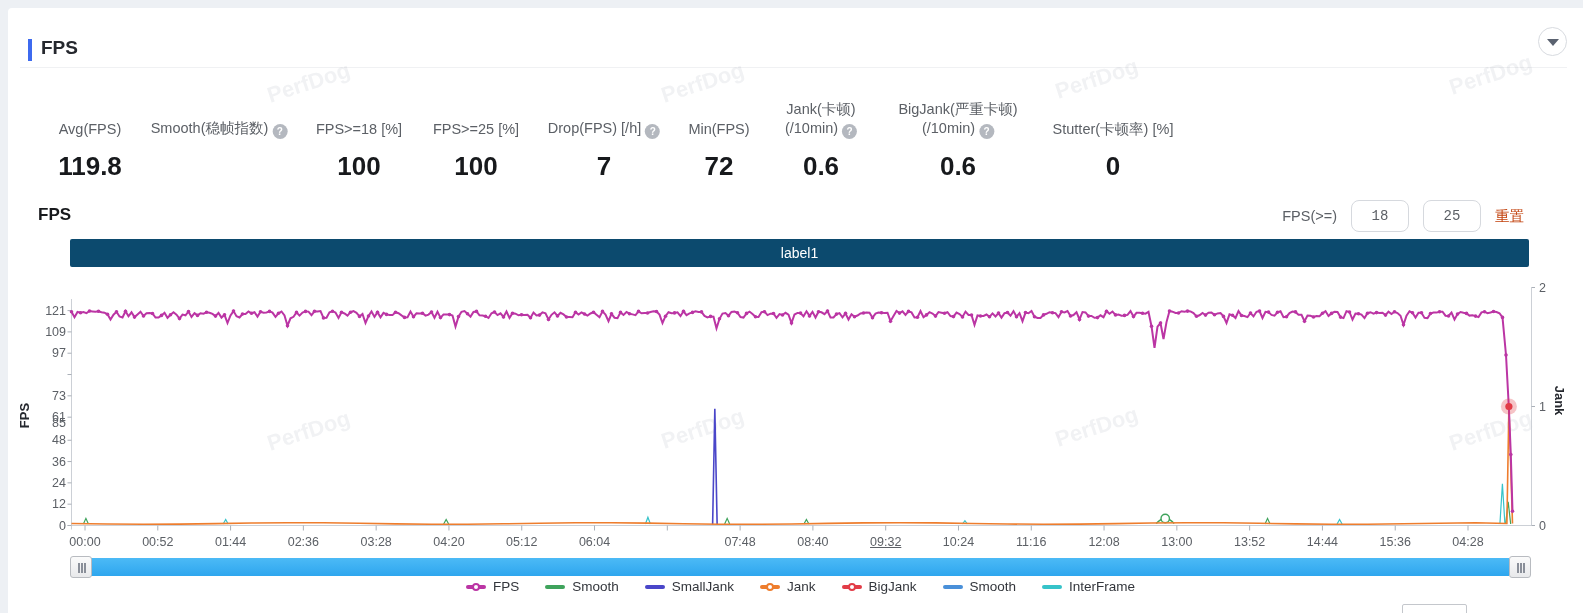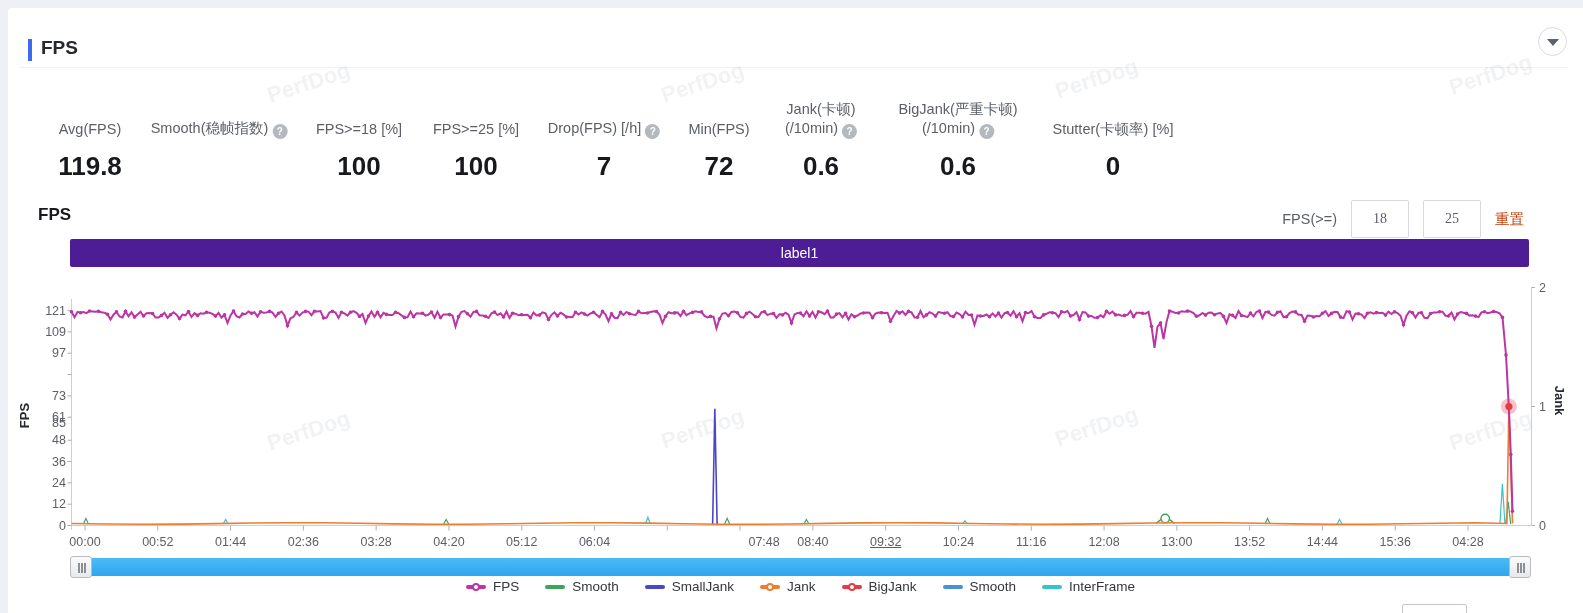--- a/index.html
+++ b/index.html
@@ -27,22 +27,22 @@
     font-size:14.5px; color:#5c6066; line-height:19px; }
   .stat .value { margin-top:12px; font-size:26px; font-weight:bold; color:#17191c; }
   .help { display:inline-block; width:15px; height:15px; border-radius:50%; background:#b4b8bf;
     color:#fff; font-size:10px; font-weight:bold; line-height:15px; text-align:center;
     vertical-align:-2px; margin-left:4px; cursor:pointer; }
 
   
   #chart-title { position:absolute; left:30px; top:197px; font-size:17px; font-weight:bold; color:#17191c; }
   #controls { position:absolute; top:192px; right:59px; display:flex; align-items:center; gap:14px; }
   #controls .ctl-label { font-size:14.5px; color:#5c6066; }
-  #controls input { width:58px; height:38px; border:1px solid #d6d9de; border-radius:2px;
-    text-align:center; font-size:14px; color:#5c6066; font-family:Liberation Serif, serif; }
+  #controls input { width:58px; height:32px; border:1px solid #d6d9de; border-radius:8px;
+    text-align:center; font-size:14px; color:#5c6066; font-family:Liberation Mono, monospace; }
   #reset-link { font-size:14.5px; color:#c2410c; text-decoration:none; cursor:pointer; }
 
   
   #banner { position:absolute; left:62px; top:231px; width:1459px; height:28px; background:#ec5a6b;
     border-radius:2px; color:#fff; font-size:14px; text-align:center; line-height:28px; }
 
   
   #plot-svg { position:absolute; left:59px; top:279px; }
   .axis-name { position:absolute; font-size:13px; font-weight:bold; color:#25282e; }
   .tick-label { position:absolute; font-size:12.5px; color:#5c6066; }
@@ -153,21 +153,21 @@
   </div>
 
   <div id="chart-title">FPS</div>
   <div id="controls">
     <span class="ctl-label">FPS(&gt;=)</span>
     <input id="thr1" value="18" style="">
     <input id="thr2" value="25" style="">
     <a id="reset-link">重置</a>
   </div>
 
-  <div id="banner" style="background: #4c1d95;">label1</div>
+  <div id="banner" style="background: #0c4a6e;">label1</div>
 
   <div id="chart-area">
       <svg width="1468" height="248" viewBox="0 0 1468 248" id="plot-svg">
         <line x1="4.5" y1="12" x2="4.5" y2="242.5" stroke="#ccd0d6" stroke-width="1"></line>
         <line x1="1464.5" y1="0.5" x2="1464.5" y2="238.5" stroke="#ccd0d6" stroke-width="1"></line>
         <line x1="0.5" y1="238.5" x2="1464.5" y2="238.5" stroke="#ccd0d6" stroke-width="1"></line>
         <line x1="0.5" y1="23.589552238805965" x2="4.5" y2="23.589552238805965" stroke="#aab0b8" stroke-width="1"></line>
         <line x1="0.5" y1="44.902985074626855" x2="4.5" y2="44.902985074626855" stroke="#aab0b8" stroke-width="1"></line>
         <line x1="0.5" y1="66.21641791044777" x2="4.5" y2="66.21641791044777" stroke="#aab0b8" stroke-width="1"></line>
         <line x1="0.5" y1="87.52985074626864" x2="4.5" y2="87.52985074626864" stroke="#aab0b8" stroke-width="1"></line>
@@ -400,21 +400,21 @@
       <div class="tick-label " style="left: 1531px; top: 510.5px;">0</div>
       <div class="tick-label x-lab" style="left: 77px; top: 526.5px;">00:00</div>
       <div class="tick-label x-lab" style="left: 149.79px; top: 526.5px;">00:52</div>
       <div class="tick-label x-lab" style="left: 222.58px; top: 526.5px;">01:44</div>
       <div class="tick-label x-lab" style="left: 295.37px; top: 526.5px;">02:36</div>
       <div class="tick-label x-lab" style="left: 368.16px; top: 526.5px;">03:28</div>
       <div class="tick-label x-lab" style="left: 440.95px; top: 526.5px;">04:20</div>
       <div class="tick-label x-lab" style="left: 513.74px; top: 526.5px;">05:12</div>
       <div class="tick-label x-lab" style="left: 586.53px; top: 526.5px;">06:04</div>
       <div class="tick-label x-lab" style="left: 659.32px; top: 555px;">06:56</div>
-      <div class="tick-label x-lab" style="left: 732.11px; top: 526.5px; margin-left: 24px;">07:48</div>
+      <div class="tick-label x-lab" style="left: 732.11px; top: 526.5px;">07:48</div>
       <div class="tick-label x-lab" style="left: 804.9px; top: 526.5px;">08:40</div>
       <div class="tick-label x-lab" style="left: 877.69px; top: 526.5px; text-decoration: underline;">09:32</div>
       <div class="tick-label x-lab" style="left: 950.48px; top: 526.5px;">10:24</div>
       <div class="tick-label x-lab" style="left: 1023.27px; top: 526.5px;">11:16</div>
       <div class="tick-label x-lab" style="left: 1096.06px; top: 526.5px;">12:08</div>
       <div class="tick-label x-lab" style="left: 1168.85px; top: 526.5px;">13:00</div>
       <div class="tick-label x-lab" style="left: 1241.64px; top: 526.5px;">13:52</div>
       <div class="tick-label x-lab" style="left: 1314.43px; top: 526.5px;">14:44</div>
       <div class="tick-label x-lab" style="left: 1387.22px; top: 526.5px;">15:36</div>
       <div class="tick-label x-lab" style="left: 1460.01px; top: 526.5px;">04:28</div>

